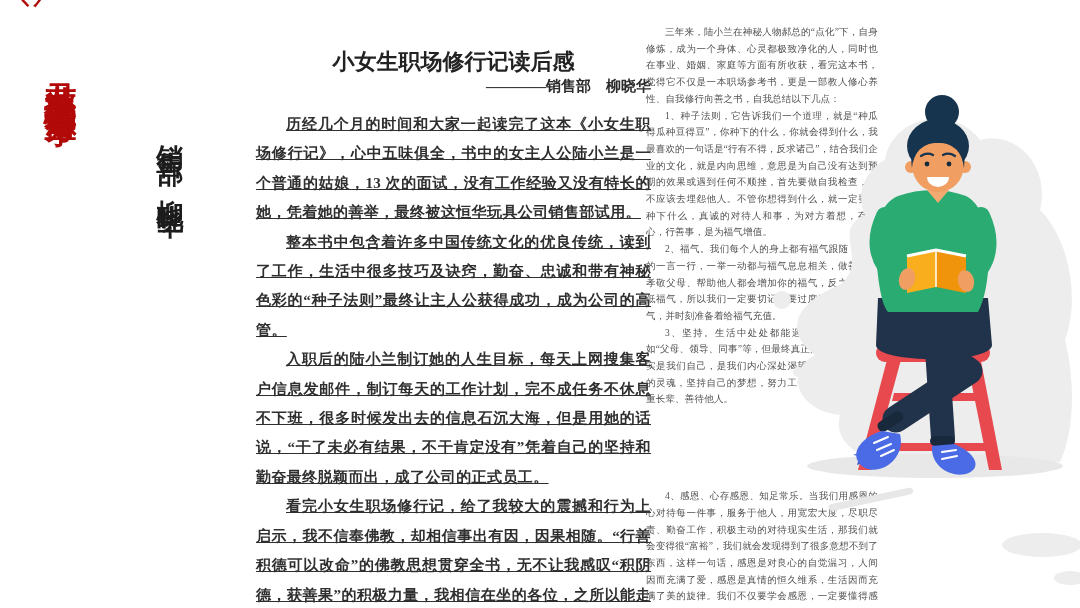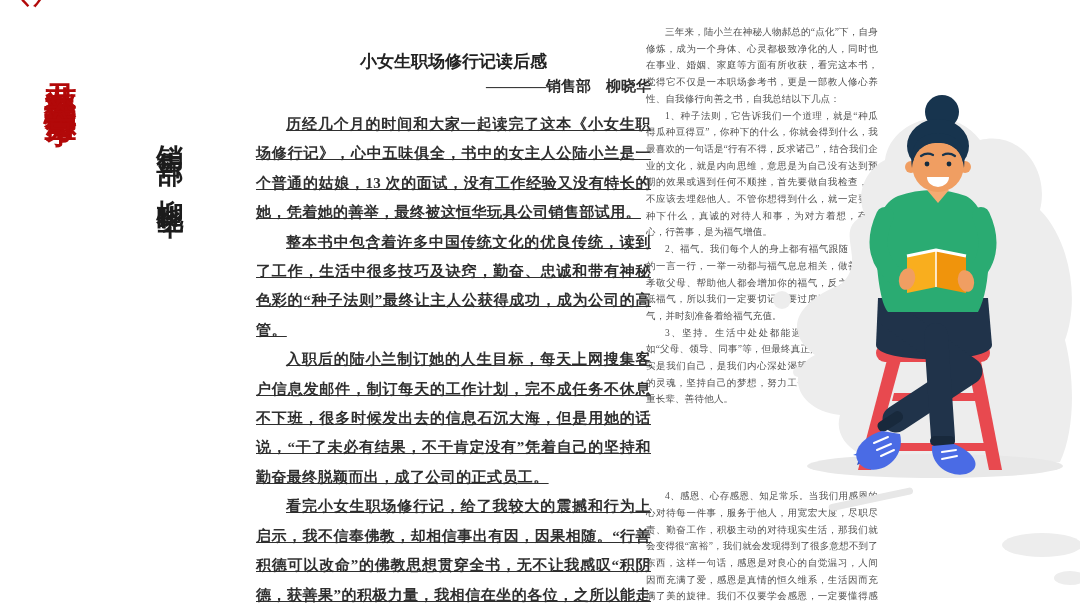--- a/index.html
+++ b/index.html
@@ -26,21 +26,21 @@
     position:absolute;left:150px;top:124px;height:250px;
     writing-mode:vertical-rl;text-orientation:upright;
     color:#1c1c1c;font-size:27px;font-weight:600;
     letter-spacing:6px;line-height:40px;
   }
   
   .essay{
     position:absolute;left:256px;top:50px;width:395px;color:#2f2f2f;
   }
   .essay h1{
-    margin:0;font-size:17px;line-height:24px;text-align:center;
+    margin:0;font-size:22px;line-height:24px;text-align:center;
     font-weight:bold;color:#222;
   }
   .essay .subtitle{
     margin:2px 0 14px 0;font-size:15px;line-height:20px;text-align:right;
     font-weight:bold;color:#2b2b2b;
   }
   .essay p{
     margin:0;font-size:15px;line-height:29.4px;text-indent:2em;
     text-align:justify;font-weight:bold;letter-spacing:0.4px;text-decoration:underline;
   }

